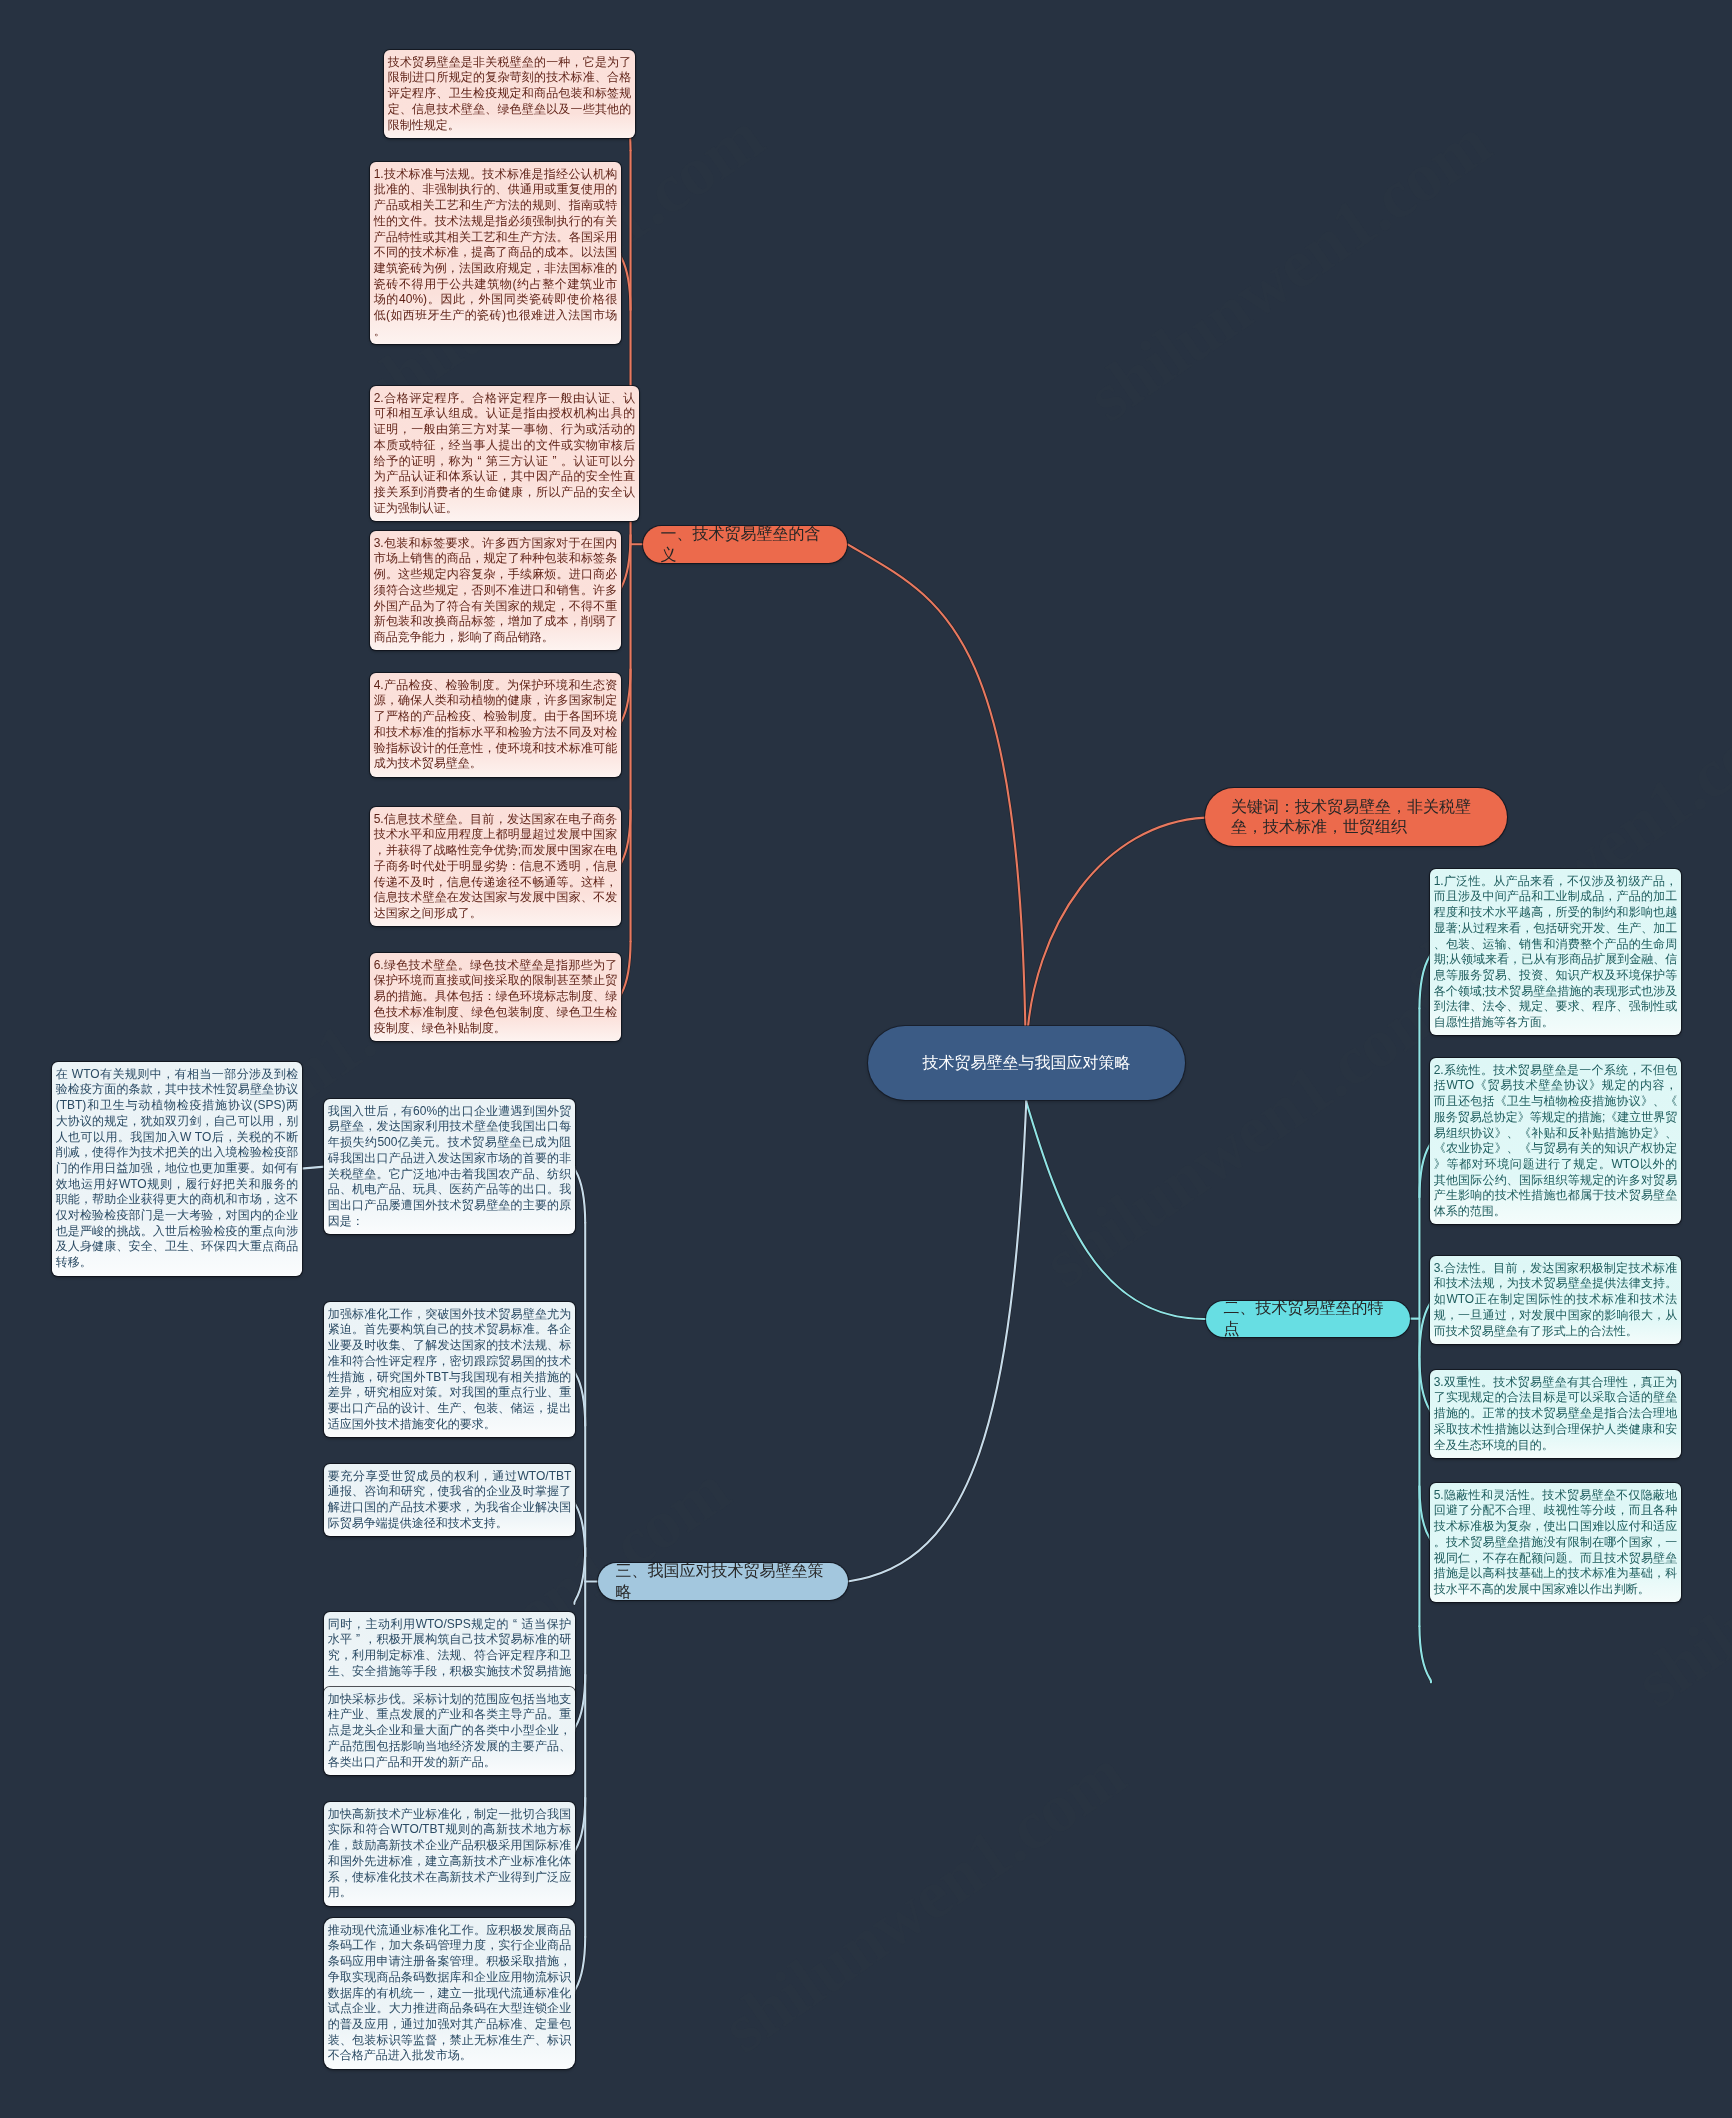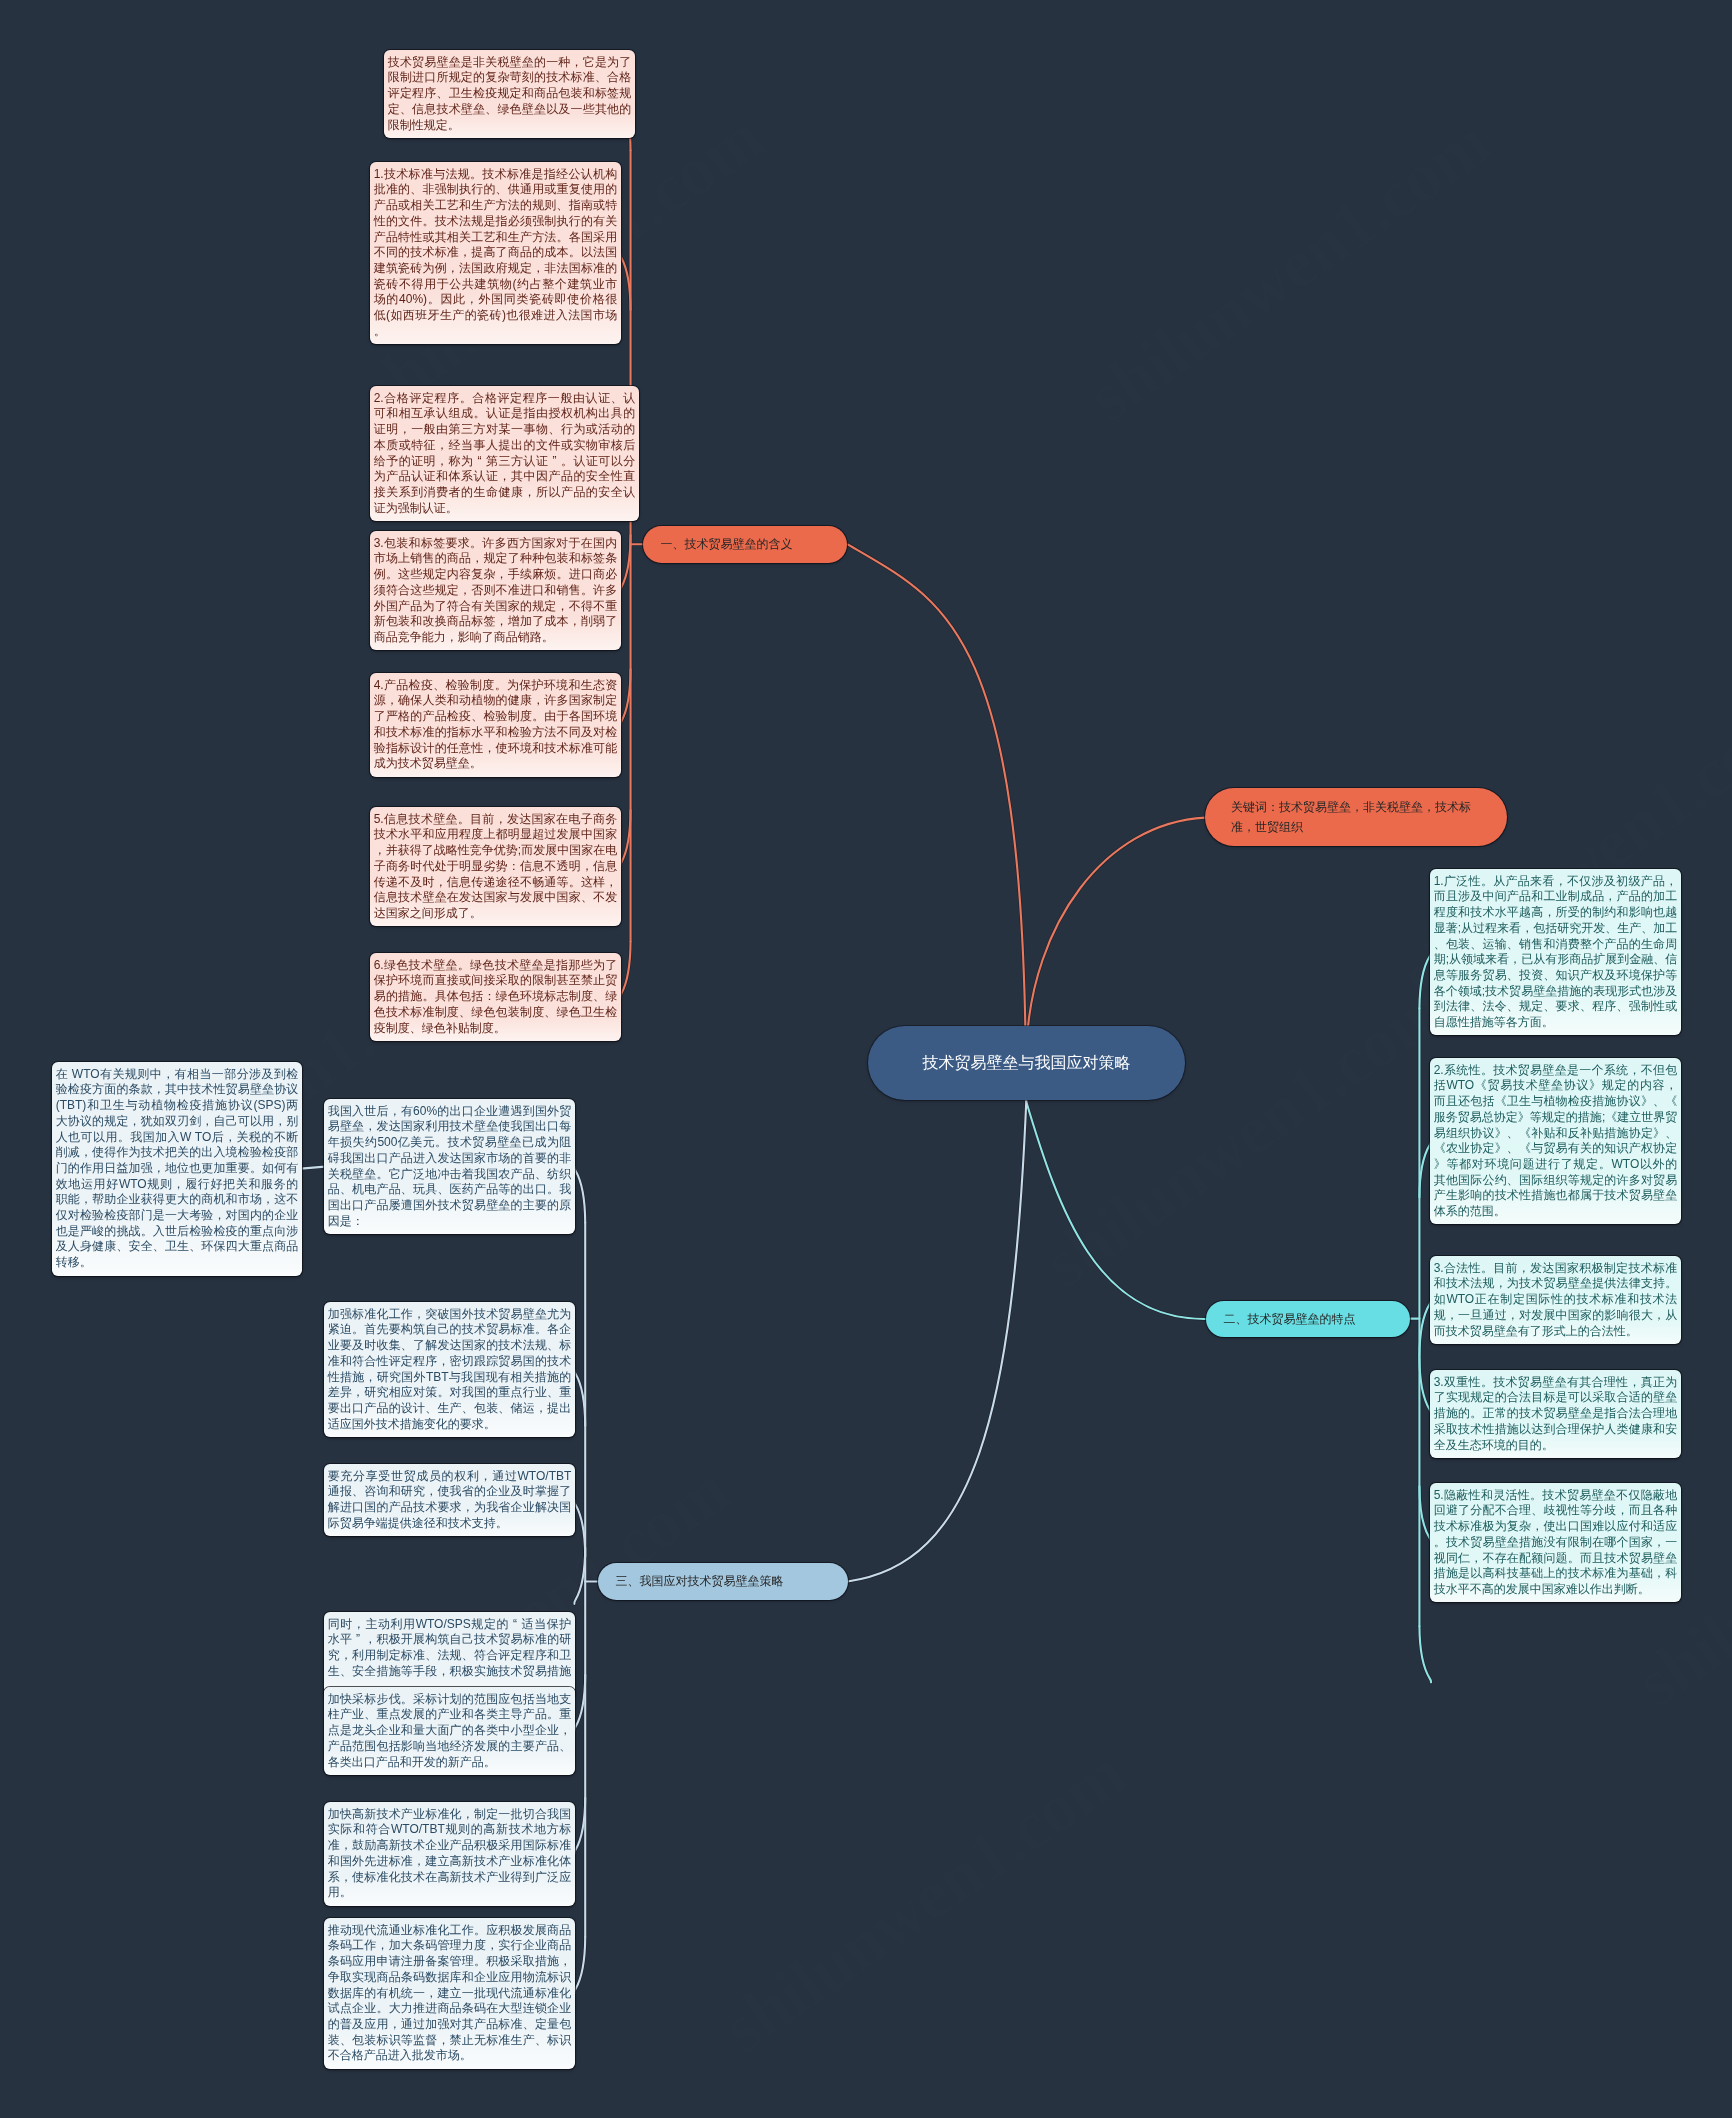--- a/index.html
+++ b/index.html
@@ -21,21 +21,21 @@
     box-shadow:0 0 0 1.1px rgba(12,14,22,.70), 0 1.4px 2.7px rgba(0,0,0,.30);
   }
   .leaf .q{display:inline-block;width:1em;text-align:center;}
   .leaf.p{background:linear-gradient(180deg,#FBE0DA 0%,#FBE1DB 72%,#FDF3F0 100%);color:#5C1F14;}
   .leaf.c{background:linear-gradient(180deg,#DEF7F6 0%,#E1F8F7 72%,#F4FCFB 100%);color:#1C5B5C;}
   .leaf.b{background:linear-gradient(180deg,#EBF3F6 0%,#EDF4F7 72%,#FAFCFD 100%);color:#2A4A63;}
   .pill{
     position:absolute;box-sizing:border-box;
     display:flex;align-items:center;
     border-radius:676px;
-    font-size:12px;line-height:20.6px;
+    font-size:16px;line-height:20.6px;
     color:#262626;
     padding:0 17.6px;
     box-shadow:0 0 0 1.1px rgba(12,14,22,.62), 0 1.4px 2.7px rgba(0,0,0,.26);
   }
   .pill.o{background:#EC6A4C;}
   .pill.cy{background:#67DEE3;}
   .pill.lb{background:#A3C7DE;}
   .pill.kw{padding:0 26px;line-height:20px;}
   .root{
     position:absolute;box-sizing:border-box;
@@ -147,16 +147,16 @@
   <div class="leaf c" style="left:1430px;top:1370px;width:251px;">3.双重性。技术贸易壁垒有其合理性，真正为了实现规定的合法目标是可以采取合适的壁垒措施的。正常的技术贸易壁垒是指合法合理地采取技术性措施以达到合理保护人类健康和安全及生态环境的目的。</div>
   <div class="leaf c" style="left:1430px;top:1483px;width:251px;">5.隐蔽性和灵活性。技术贸易壁垒不仅隐蔽地回避了分配不合理、歧视性等分歧，而且各种技术标准极为复杂，使出口国难以应付和适应。技术贸易壁垒措施没有限制在哪个国家，一视同仁，不存在配额问题。而且技术贸易壁垒措施是以高科技基础上的技术标准为基础，科技水平不高的发展中国家难以作出判断。</div>
   <div class="pill cy" style="left:1206px;top:1301px;width:204px;height:36px;">二、技术贸易壁垒的特点</div>
   <div class="leaf b" style="left:52px;top:1062px;width:250px;">在 WTO有关规则中，有相当一部分涉及到检验检疫方面的条款，其中技术性贸易壁垒协议(TBT)和卫生与动植物检疫措施协议(SPS)两大协议的规定，犹如双刃剑，自己可以用，别人也可以用。我国加入W TO后，关税的不断削减，使得作为技术把关的出入境检验检疫部门的作用日益加强，地位也更加重要。如何有效地运用好WTO规则，履行好把关和服务的职能，帮助企业获得更大的商机和市场，这不仅对检验检疫部门是一大考验，对国内的企业也是严峻的挑战。入世后检验检疫的重点向涉及人身健康、安全、卫生、环保四大重点商品转移。</div>
   <div class="leaf b" style="left:324px;top:1099px;width:251px;">我国入世后，有60%的出口企业遭遇到国外贸易壁垒，发达国家利用技术壁垒使我国出口每年损失约500亿美元。技术贸易壁垒已成为阻碍我国出口产品进入发达国家市场的首要的非关税壁垒。它广泛地冲击着我国农产品、纺织品、机电产品、玩具、医药产品等的出口。我国出口产品屡遭国外技术贸易壁垒的主要的原因是：</div>
   <div class="leaf b" style="left:324px;top:1302px;width:251px;">加强标准化工作，突破国外技术贸易壁垒尤为紧迫。首先要构筑自己的技术贸易标准。各企业要及时收集、了解发达国家的技术法规、标准和符合性评定程序，密切跟踪贸易国的技术性措施，研究国外TBT与我国现有相关措施的差异，研究相应对策。对我国的重点行业、重要出口产品的设计、生产、包装、储运，提出适应国外技术措施变化的要求。</div>
   <div class="leaf b" style="left:324px;top:1464px;width:251px;">要充分享受世贸成员的权利，通过WTO/TBT通报、咨询和研究，使我省的企业及时掌握了解进口国的产品技术要求，为我省企业解决国际贸易争端提供途径和技术支持。</div>
   <div class="leaf b" style="left:324px;top:1612px;width:251px;">同时，主动利用WTO/SPS规定的<span class="q">“</span>适当保护水平<span class="q">”</span>，积极开展构筑自己技术贸易标准的研究，利用制定标准、法规、符合评定程序和卫生、安全措施等手段，积极实施技术贸易措施。</div>
   <div class="leaf b" style="left:324px;top:1687px;width:251px;">加快采标步伐。采标计划的范围应包括当地支柱产业、重点发展的产业和各类主导产品。重点是龙头企业和量大面广的各类中小型企业，产品范围包括影响当地经济发展的主要产品、各类出口产品和开发的新产品。</div>
   <div class="leaf b" style="left:324px;top:1802px;width:251px;">加快高新技术产业标准化，制定一批切合我国实际和符合WTO/TBT规则的高新技术地方标准，鼓励高新技术企业产品积极采用国际标准和国外先进标准，建立高新技术产业标准化体系，使标准化技术在高新技术产业得到广泛应用。</div>
-  <div class="leaf b" style="left:324px;top:1918px;width:251px;">推动现代流通业标准化工作。应积极发展商品条码工作，加大条码管理力度，实行企业商品条码应用申请注册备案管理。积极采取措施，争取实现商品条码数据库和企业应用物流标识数据库的有机统一，建立一批现代流通标准化试点企业。大力推进商品条码在大型连锁企业的普及应用，通过加强对其产品标准、定量包装、包装标识等监督，禁止无标准生产、标识不合格产品进入批发市场。</div>
+  <div class="leaf b" style="left:324px;top:1918px;width:251px;border-radius:9px;">推动现代流通业标准化工作。应积极发展商品条码工作，加大条码管理力度，实行企业商品条码应用申请注册备案管理。积极采取措施，争取实现商品条码数据库和企业应用物流标识数据库的有机统一，建立一批现代流通标准化试点企业。大力推进商品条码在大型连锁企业的普及应用，通过加强对其产品标准、定量包装、包装标识等监督，禁止无标准生产、标识不合格产品进入批发市场。</div>
   <div class="pill lb" style="left:598px;top:1563px;width:250px;height:37px;">三、我国应对技术贸易壁垒策略</div>
 </div>
 
 
 </body></html>

